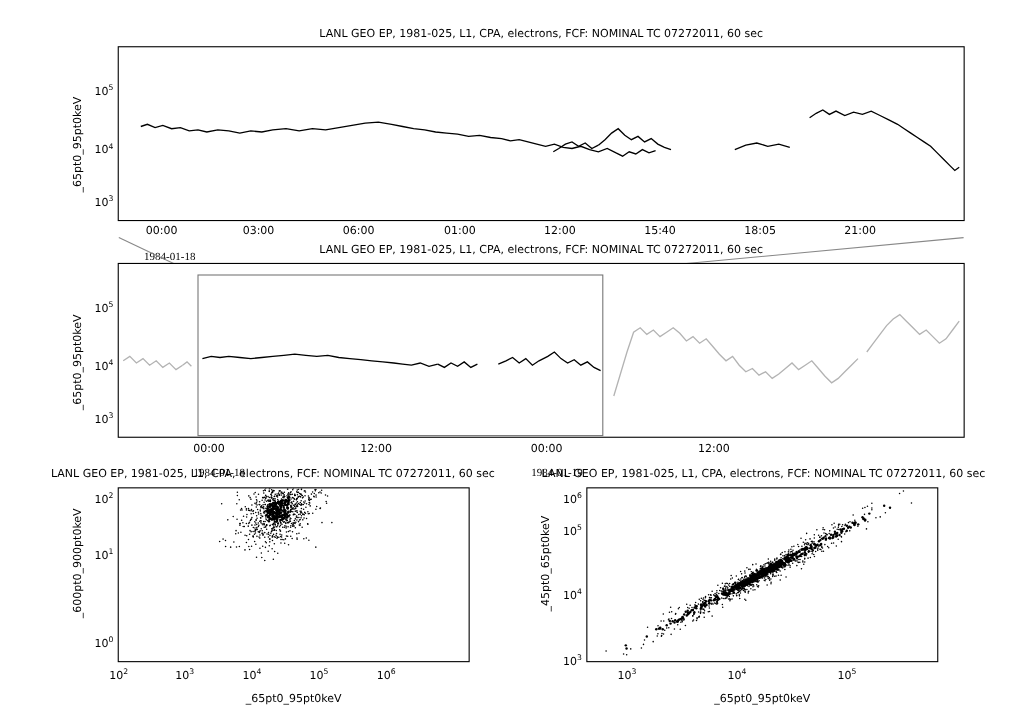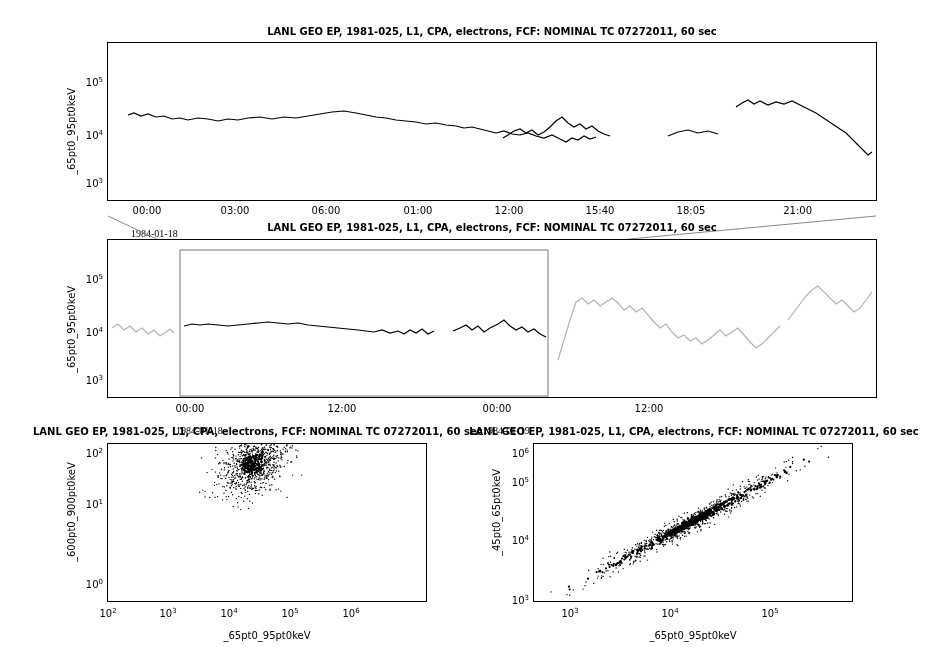--- a/index.html
+++ b/index.html
@@ -1,18 +1,18 @@
 <!DOCTYPE html>
 <html><head>
 <meta charset="utf-8">
 <style>
   html,body{margin:0;padding:0;background:#ffffff;}
   body{width:926px;height:647px;position:relative;font-family:"DejaVu Sans",sans-serif;color:#000;overflow:hidden;}
   .panel{position:absolute;}
-  .title{position:absolute;font-size:10px;text-align:center;white-space:nowrap;font-weight:bold;}
+  .title{position:absolute;font-size:10px;text-align:center;white-space:nowrap;}
   .axis-frame{position:absolute;border:1px solid #000;box-sizing:border-box;background:#fff;}
   .ylabel{position:absolute;font-size:10px;transform:rotate(-90deg);transform-origin:left top;white-space:nowrap;}
   .xlabel{position:absolute;font-size:10px;white-space:nowrap;text-align:center;}
   .ytick{position:absolute;font-size:10px;white-space:nowrap;text-align:right;}
   .xtick{position:absolute;font-size:10px;white-space:nowrap;text-align:center;}
   .datenote{position:absolute;font-size:10px;white-space:nowrap;font-family:Liberation Serif, serif;}
   svg{display:block;}
   sup{font-size:7px;vertical-align:super;}
 </style>
 </head>
@@ -40,21 +40,21 @@
   <div class="ytick" style="left:70px;top:129px;width:33px;"><span>10</span><sup>4</sup></div>
   <div class="ytick" style="left:70px;top:76px;width:33px;"><span>10</span><sup>5</sup></div>
 
   <div class="xtick" style="left:117px;top:205px;width:60px;">00:00</div>
   <div class="xtick" style="left:205px;top:205px;width:60px;">03:00</div>
   <div class="xtick" style="left:296px;top:205px;width:60px;">06:00</div>
   <div class="xtick" style="left:388px;top:205px;width:60px;">01:00</div>
   <div class="xtick" style="left:479px;top:205px;width:60px;">12:00</div>
   <div class="xtick" style="left:570px;top:205px;width:60px;">15:40</div>
   <div class="xtick" style="left:661px;top:205px;width:60px;">18:05</div>
-  <div class="xtick" style="left:752px;top:205px;width:60px;text-align:right;">21:00</div>
+  <div class="xtick" style="left:752px;top:205px;width:60px;">21:00</div>
 
   <div class="datenote" style="left:131px;top:228px;">1984-01-18</div>
 </div>
 
 <svg style="position:absolute;left:0;top:0;width:926px;height:647px;pointer-events:none;">
   <line x1="108" y1="216" x2="180" y2="250" stroke="#888" stroke-width="1"></line>
   <line x1="876" y1="216" x2="512" y2="250" stroke="#888" stroke-width="1"></line>
 </svg>
 
 <div class="panel">

